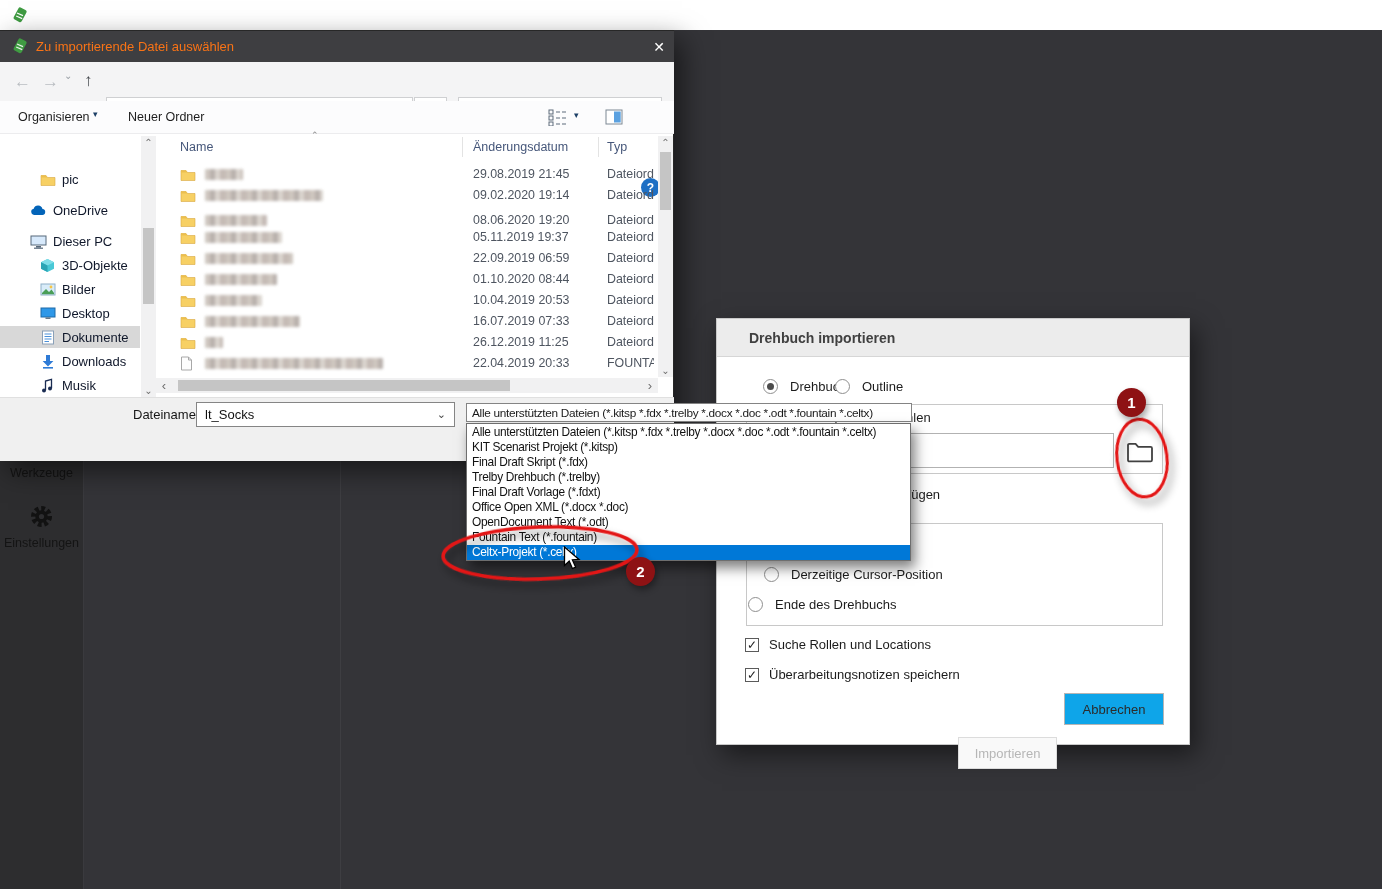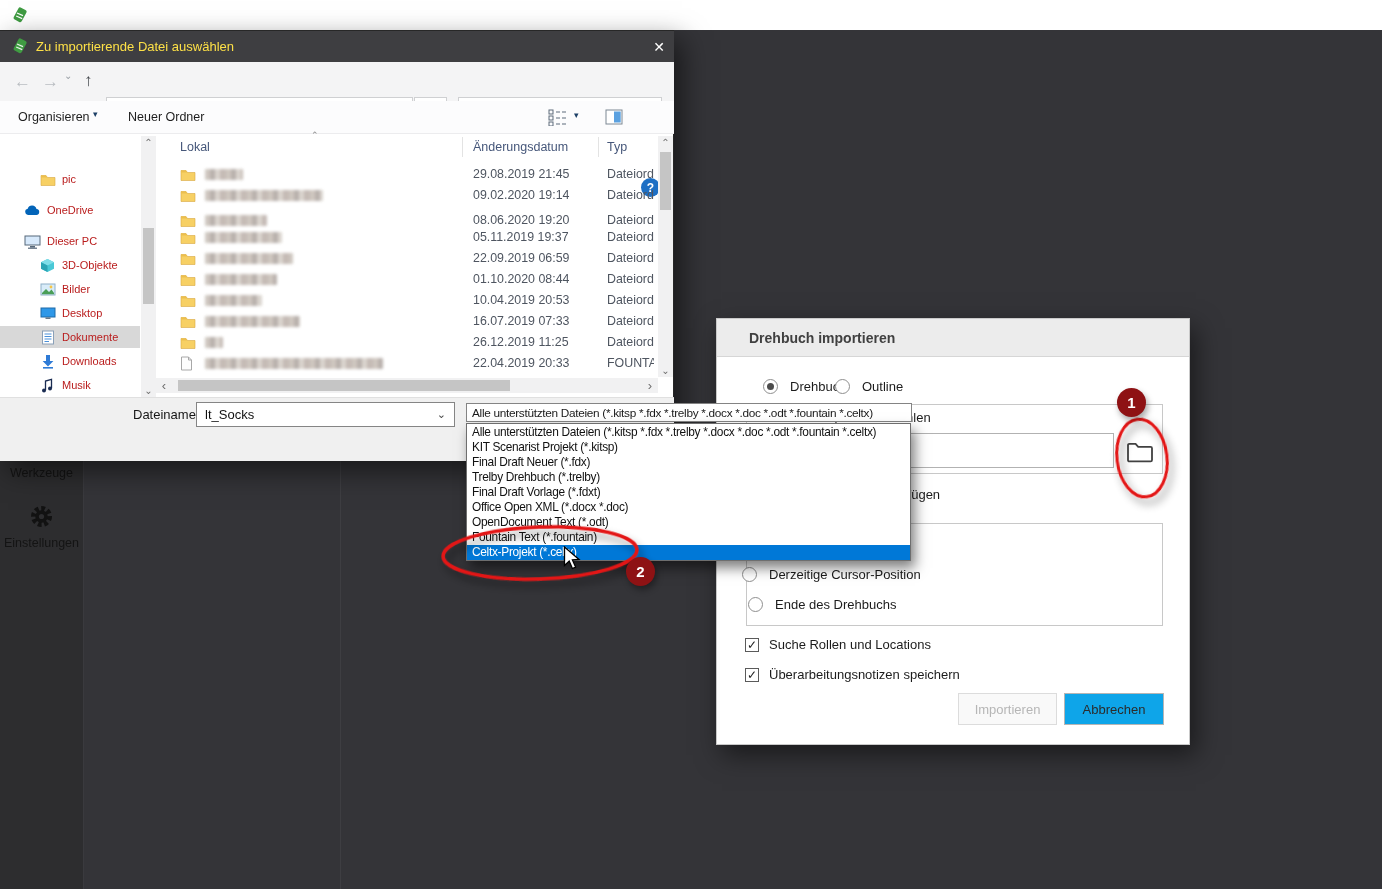--- a/index.html
+++ b/index.html
@@ -15,21 +15,21 @@
   #app-bg{left:0;top:30px;width:1382px;height:859px;background:#343438;}
   #app-divider{left:340px;top:30px;width:1px;height:859px;background:#3e3e42;}
   #app-sidebar{left:0;top:30px;width:83px;height:859px;background:#2d2d2f;border-right:1px solid #3a3a3e;}
   .side-label{width:83px;text-align:center;font-size:12.5px;color:#141414;}
 
   
   #file-dialog{left:0;top:30px;width:674px;height:431px;background:#fff;
     border:1px solid #272727;border-left:none;box-sizing:border-box;
     box-shadow:8px 10px 26px rgba(0,0,0,.55);z-index:10;}
   #fd-titlebar{left:0;top:0;width:674px;height:31px;background:#3e3e41;}
-  #fd-title{left:36px;top:8px;font-size:13px;color:#fde047;white-space:nowrap;}
+  #fd-title{left:36px;top:8px;font-size:13px;color:#f97316;white-space:nowrap;}
   #fd-close{left:644px;top:0;width:30px;height:31px;color:#fff;font-size:14px;
     display:flex;align-items:center;justify-content:center;}
   #fd-navrow{left:0;top:31px;width:674px;height:39px;background:#f4f4f5;}
   .navglyph{font-size:17px;color:#b9bdc1;}
   .navglyph.on{color:#43474c;}
   .box{background:#fff;border:1px solid #cfd0d2;box-sizing:border-box;}
   #fd-address{left:106px;top:35px;width:307px;height:29px;display:flex;align-items:center;}
   .crumb{font-size:12.8px;color:#1c1c1c;margin:0 5px;white-space:nowrap;}
   .crumb-sep{font-size:12px;color:#4a4a4a;}
   #fd-refresh{left:414px;top:35px;width:33px;height:29px;display:flex;align-items:center;justify-content:center;color:#43474c;font-size:15px;}
@@ -38,22 +38,22 @@
   #fd-toolbar{left:0;top:70px;width:674px;height:33px;background:#fcfcfd;border-bottom:1px solid #ececee;box-sizing:border-box;}
   .tb-label{font-size:12.5px;color:#1e1e1e;white-space:nowrap;}
   #fd-help{left:641px;top:77px;width:19px;height:19px;border-radius:50%;background:#1d6fc4;color:#fff;
     font-size:12px;font-weight:bold;display:flex;align-items:center;justify-content:center;}
 
   
   #folder-tree{left:0;top:103px;width:140px;height:263px;overflow:hidden;}
   .tree-item{position:absolute;left:0;width:140px;height:22px;display:flex;align-items:center;box-sizing:border-box;}
   .tree-item.sel{background:#d8d8d8;}
   .tree-item .ticon{width:17px;height:16px;display:inline-flex;align-items:center;justify-content:center;flex:none;}
-  .tree-item .tlabel{font-size:11px;color:#b91c1c;margin-left:6px;white-space:nowrap;}
-  .ind1{padding-left:24px;} .ind2{padding-left:39px;}
+  .tree-item .tlabel{font-size:13px;color:#0f172a;margin-left:6px;white-space:nowrap;}
+  .ind1{padding-left:30px;} .ind2{padding-left:39px;}
   .sbar{background:#f1f1f2;}
   .sb-arrow{color:#6e6e6e;font-size:10px;display:flex;align-items:center;justify-content:center;}
   .sb-thumb{background:#c5c5c5;}
 
   
   .hdr-label{font-size:12.5px;color:#46577a;white-space:nowrap;}
   .hdr-sep{width:1px;height:20px;background:#e3e3e3;}
   .frow{position:absolute;left:160px;width:498px;height:21px;}
   .ficon{position:absolute;left:20px;top:3px;}
   .redacted{position:absolute;left:45px;top:5px;height:11px;border-radius:1px;opacity:.9;
@@ -91,21 +91,21 @@
   #imp-file-input{left:41px;top:114px;width:356px;height:35px;background:#fff;border:1px solid #b2b2b2;box-sizing:border-box;}
   #imp-browse{left:402px;top:116px;width:42px;height:32px;display:flex;align-items:center;justify-content:center;}
   .radio-row{position:absolute;display:flex;align-items:center;}
   .radio-row .ilabel{margin-left:12px;}
   .cb-row{position:absolute;display:flex;align-items:center;}
   .checkbox{width:14px;height:14px;border:1px solid #5a5a5a;background:#fff;box-sizing:border-box;
     display:flex;align-items:center;justify-content:center;font-size:12px;color:#262626;flex:none;}
   .cb-row .ilabel{margin-left:10px;}
   .btn{position:absolute;display:flex;align-items:center;justify-content:center;font-size:13px;
     border:1px solid #b5b5b5;background:#0ea5e9;color:#2b2b2b;box-sizing:border-box;}
-  .btn.disabled{background:#f9f9f9;border-color:#dcdcdc;color:#b6b6b6;}
+  .btn.disabled{background:#f9f9f9;border-color:#dcdcdc;color:#b6b6b6;margin-top:44px;}
 
   
   #annot-svg{left:0;top:0;width:1382px;height:889px;pointer-events:none;z-index:40;}
   .badge{width:29px;height:29px;border-radius:50%;background:#8e1214;color:#fff;font-size:15px;font-weight:bold;
     display:flex;align-items:center;justify-content:center;z-index:41;box-shadow:2px 4px 6px rgba(0,0,0,.35);}
   #cursor{z-index:50;pointer-events:none;}
 </style>
 </head>
 <body class="nosel">
 
@@ -283,21 +283,21 @@
     </div>
 
   <div class="abs sbar" style="left:141px;top:105px;width:15px;height:261px">
     <div class="abs sb-arrow" style="left:0;top:0;width:15px;height:13px">⌃</div>
     <div class="abs sb-thumb" style="left:2px;top:92px;width:11px;height:76px"></div>
     <div class="abs sb-arrow" style="left:0;top:248px;width:15px;height:13px">⌄</div>
   </div>
 
   <div class="abs" style="left:156px;top:103px;width:502px;height:26px;background:#fff">
     <span class="abs" style="left:155px;top:-4px;font-size:9px;color:#8a8a8a">⌃</span>
-    <span class="abs hdr-label" style="left:24px;top:6px">Lokal</span>
+    <span class="abs hdr-label" style="left:24px;top:6px">Name</span>
     <span class="abs hdr-label" style="left:317px;top:6px">Änderungsdatum</span>
     <span class="abs hdr-label" style="left:451px;top:6px">Typ</span>
     <div class="abs hdr-sep" style="left:306px;top:3px"></div>
     <div class="abs hdr-sep" style="left:442px;top:3px"></div>
   </div>
 
   <div class="abs" id="file-list" style="left:0;top:0;width:674px;height:366px;overflow:hidden">
       <div class="frow" style="top:133px">
        <span class="ficon"><svg width="16" height="13" viewBox="0 0 16 13">
             <path d="M1 2.5h5l1.5 2H15v8H1z" fill="#f7d064" stroke="#d9a741" stroke-width=".6"></path>
@@ -411,21 +411,21 @@
   </div>
 </div>
 
 <div class="abs" id="filetype-combo">
   <span>Alle unterstützten Dateien (*.kitsp *.fdx *.trelby *.docx *.doc *.odt *.fountain *.celtx)</span>
 </div>
 
 <div class="abs" id="filetype-popup">
     <div class="dd-item">Alle unterstützten Dateien (*.kitsp *.fdx *.trelby *.docx *.doc *.odt *.fountain *.celtx)</div>
     <div class="dd-item">KIT Scenarist Projekt (*.kitsp)</div>
-    <div class="dd-item">Final Draft Neuer (*.fdx)</div>
+    <div class="dd-item">Final Draft Skript (*.fdx)</div>
     <div class="dd-item">Trelby Drehbuch (*.trelby)</div>
     <div class="dd-item">Final Draft Vorlage (*.fdxt)</div>
     <div class="dd-item">Office Open XML (*.docx *.doc)</div>
     <div class="dd-item">OpenDocument Text (*.odt)</div>
     <div class="dd-item">Fountain Text (*.fountain)</div>
     <div class="dd-item sel">Celtx-Projekt (*.celtx)</div>
   </div>
 
 <div class="abs" id="import-dialog">
   <div class="abs" id="imp-header">
@@ -445,21 +445,21 @@
   <div class="abs" id="imp-file-input"></div>
   <div class="abs" id="imp-browse">
     <svg width="30" height="24" viewBox="0 0 30 24">
       <path d="M3 21 V6.2 q0-1.4 1.4-1.4 h6.2 l2.6 3 h12.4 q1.4 0 1.4 1.4 V21 q0 1.4 -1.4 1.4 H4.4 q-1.4 0 -1.4 -1.4 z" fill="none" stroke="#414141" stroke-width="1.8"></path>
     </svg>
   </div>
 
   <span class="abs ilabel" style="left:41px;top:168px">Importiertes Drehbuch einfügen</span>
   <div class="abs groupbox" style="left:29px;top:204px;width:417px;height:103px"></div>
   <div id="insert-options">
-      <div class="abs radio-row" style="left:25px;top:248px">
+      <div class="abs radio-row" style="left:47px;top:248px">
        <span class="radio"></span>
        <span class="ilabel">Derzeitige Cursor-Position</span>
      </div>
       <div class="abs radio-row" style="left:31px;top:278px">
        <span class="radio"></span>
        <span class="ilabel">Ende des Drehbuchs</span>
      </div>
     </div>
 
   <div id="import-checkboxes">

